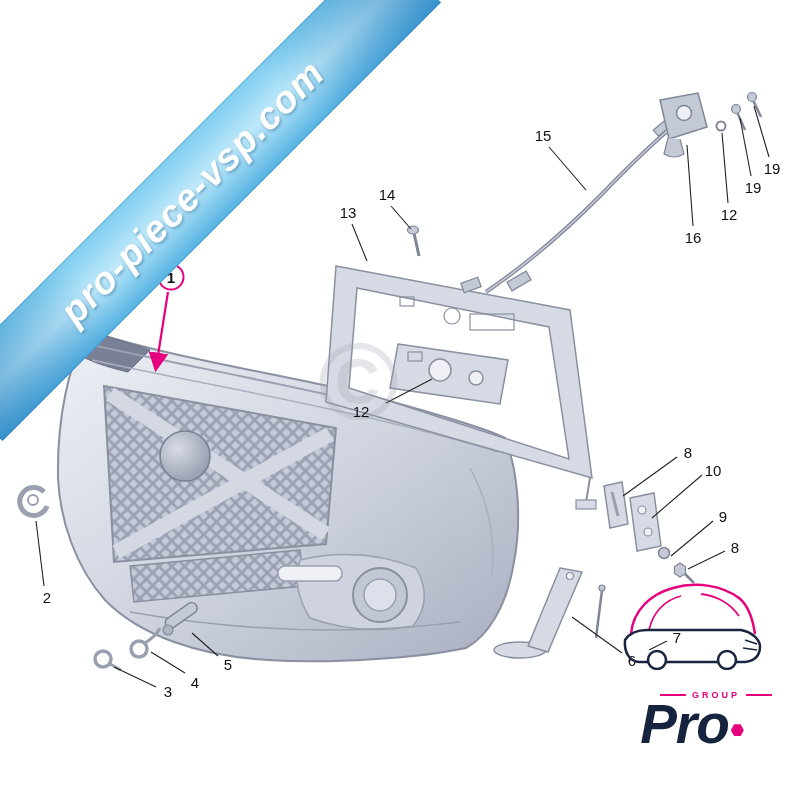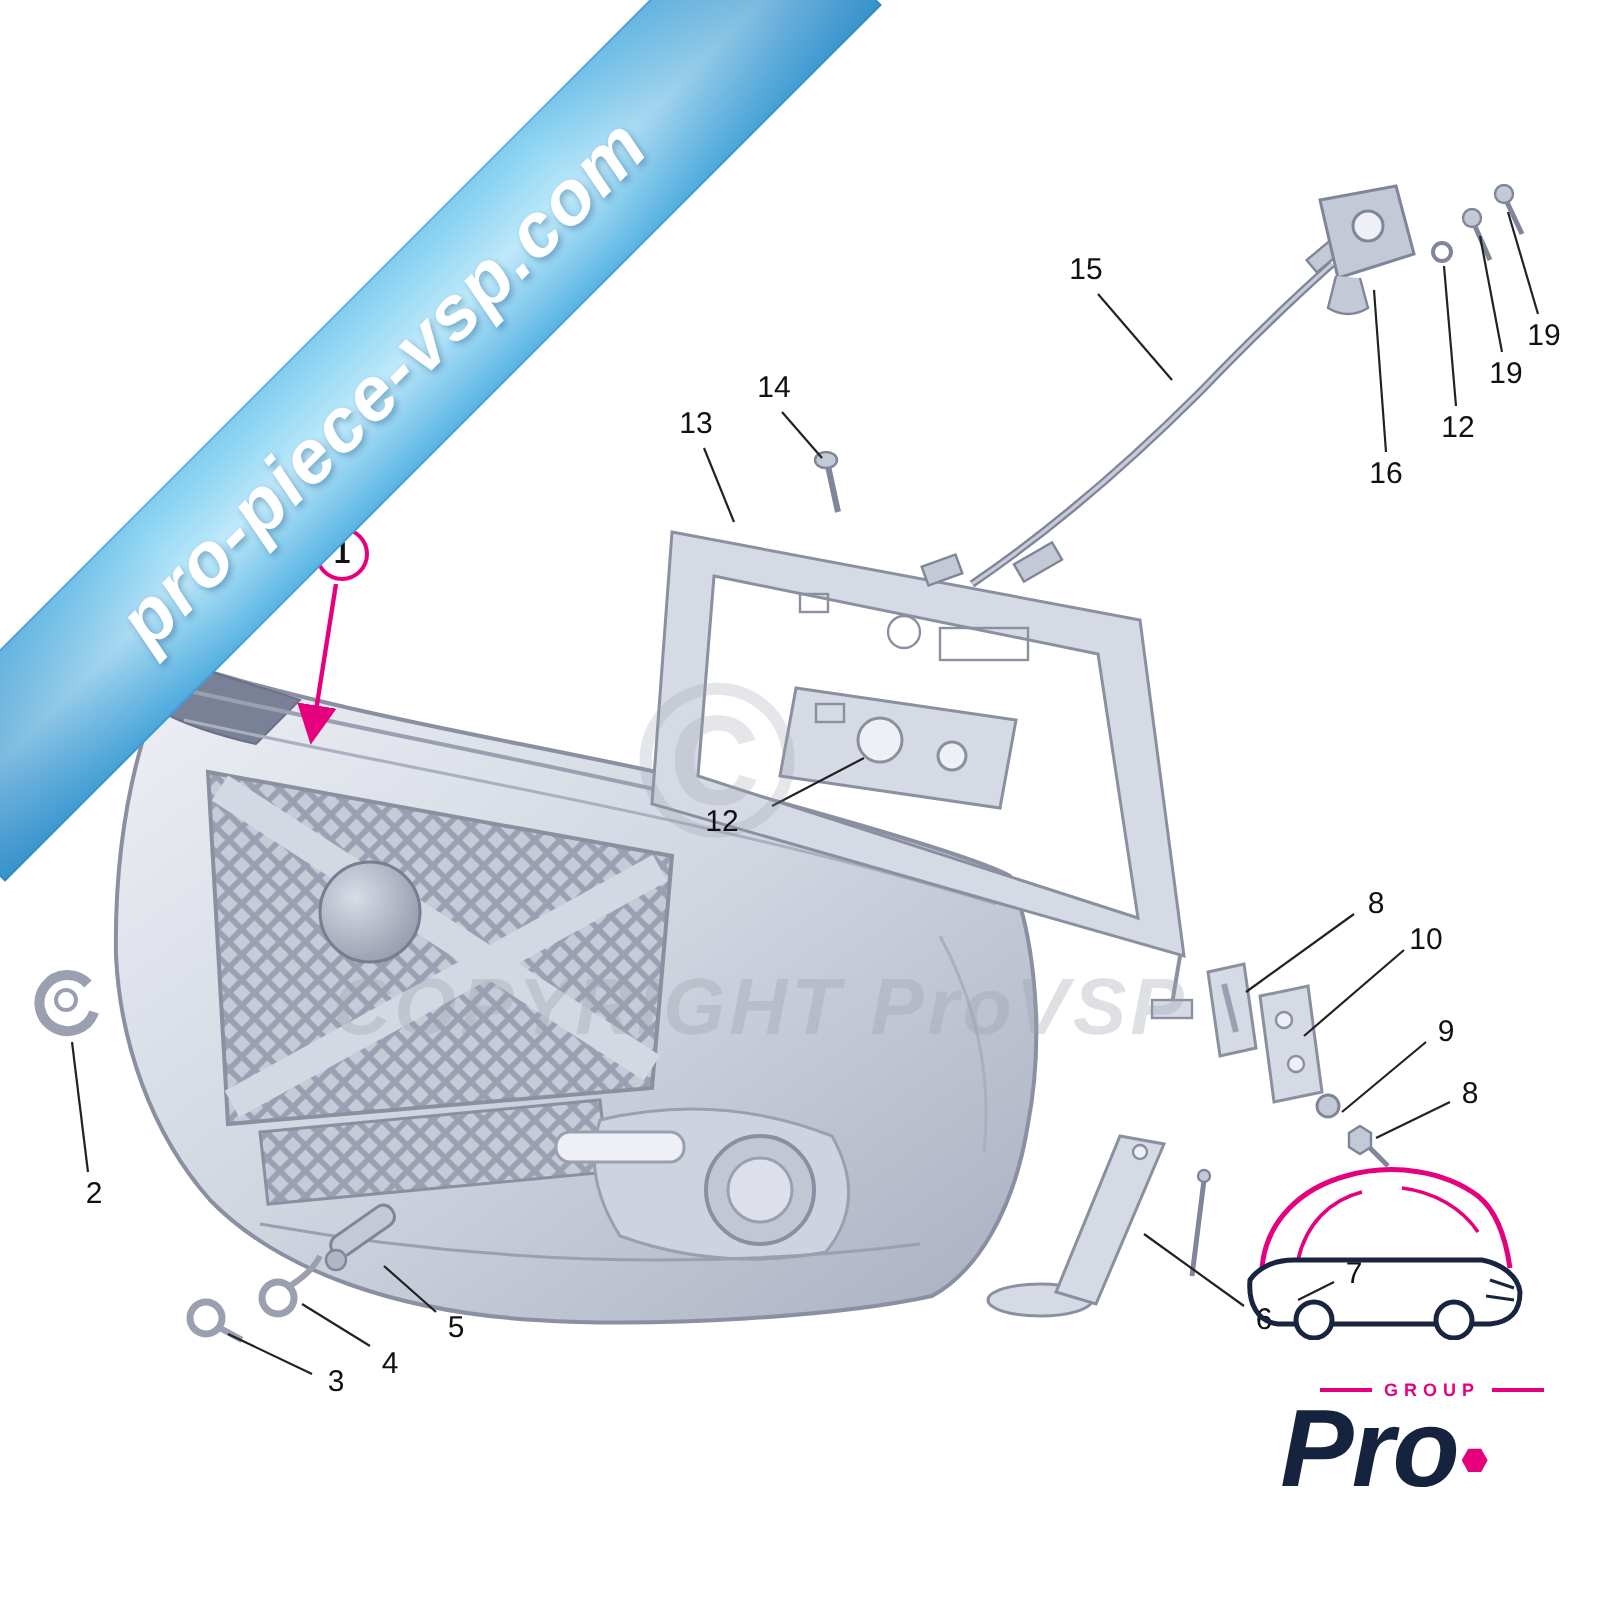--- a/index.html
+++ b/index.html
@@ -228,21 +228,20 @@
         <line x1="391" y1="206" x2="411" y2="229" stroke="#222" stroke-width="1.1"></line>
         <line x1="549" y1="147" x2="586" y2="190" stroke="#222" stroke-width="1.1"></line>
         <line x1="693" y1="226" x2="687" y2="145" stroke="#222" stroke-width="1.1"></line>
         <line x1="728" y1="203" x2="722" y2="133" stroke="#222" stroke-width="1.1"></line>
         <line x1="751" y1="176" x2="740" y2="118" stroke="#222" stroke-width="1.1"></line>
         <line x1="769" y1="157" x2="754" y2="106" stroke="#222" stroke-width="1.1"></line>
       </g>
   </svg>
 
   <div class="watermark-symbol">©</div>
-  <div class="watermark">COPYRIGHT ProVSP</div>
 
   <div class="labels-layer" id="labels-layer">
       <div class="part-label highlight" style="left: 171px; top: 277px;">1</div>
       <div class="part-label" style="left: 47px; top: 597px;">2</div>
       <div class="part-label" style="left: 168px; top: 691px;">3</div>
       <div class="part-label" style="left: 195px; top: 682px;">4</div>
       <div class="part-label" style="left: 228px; top: 664px;">5</div>
       <div class="part-label" style="left: 632px; top: 660px;">6</div>
       <div class="part-label" style="left: 677px; top: 637px;">7</div>
       <div class="part-label" style="left: 735px; top: 547px;">8</div>

